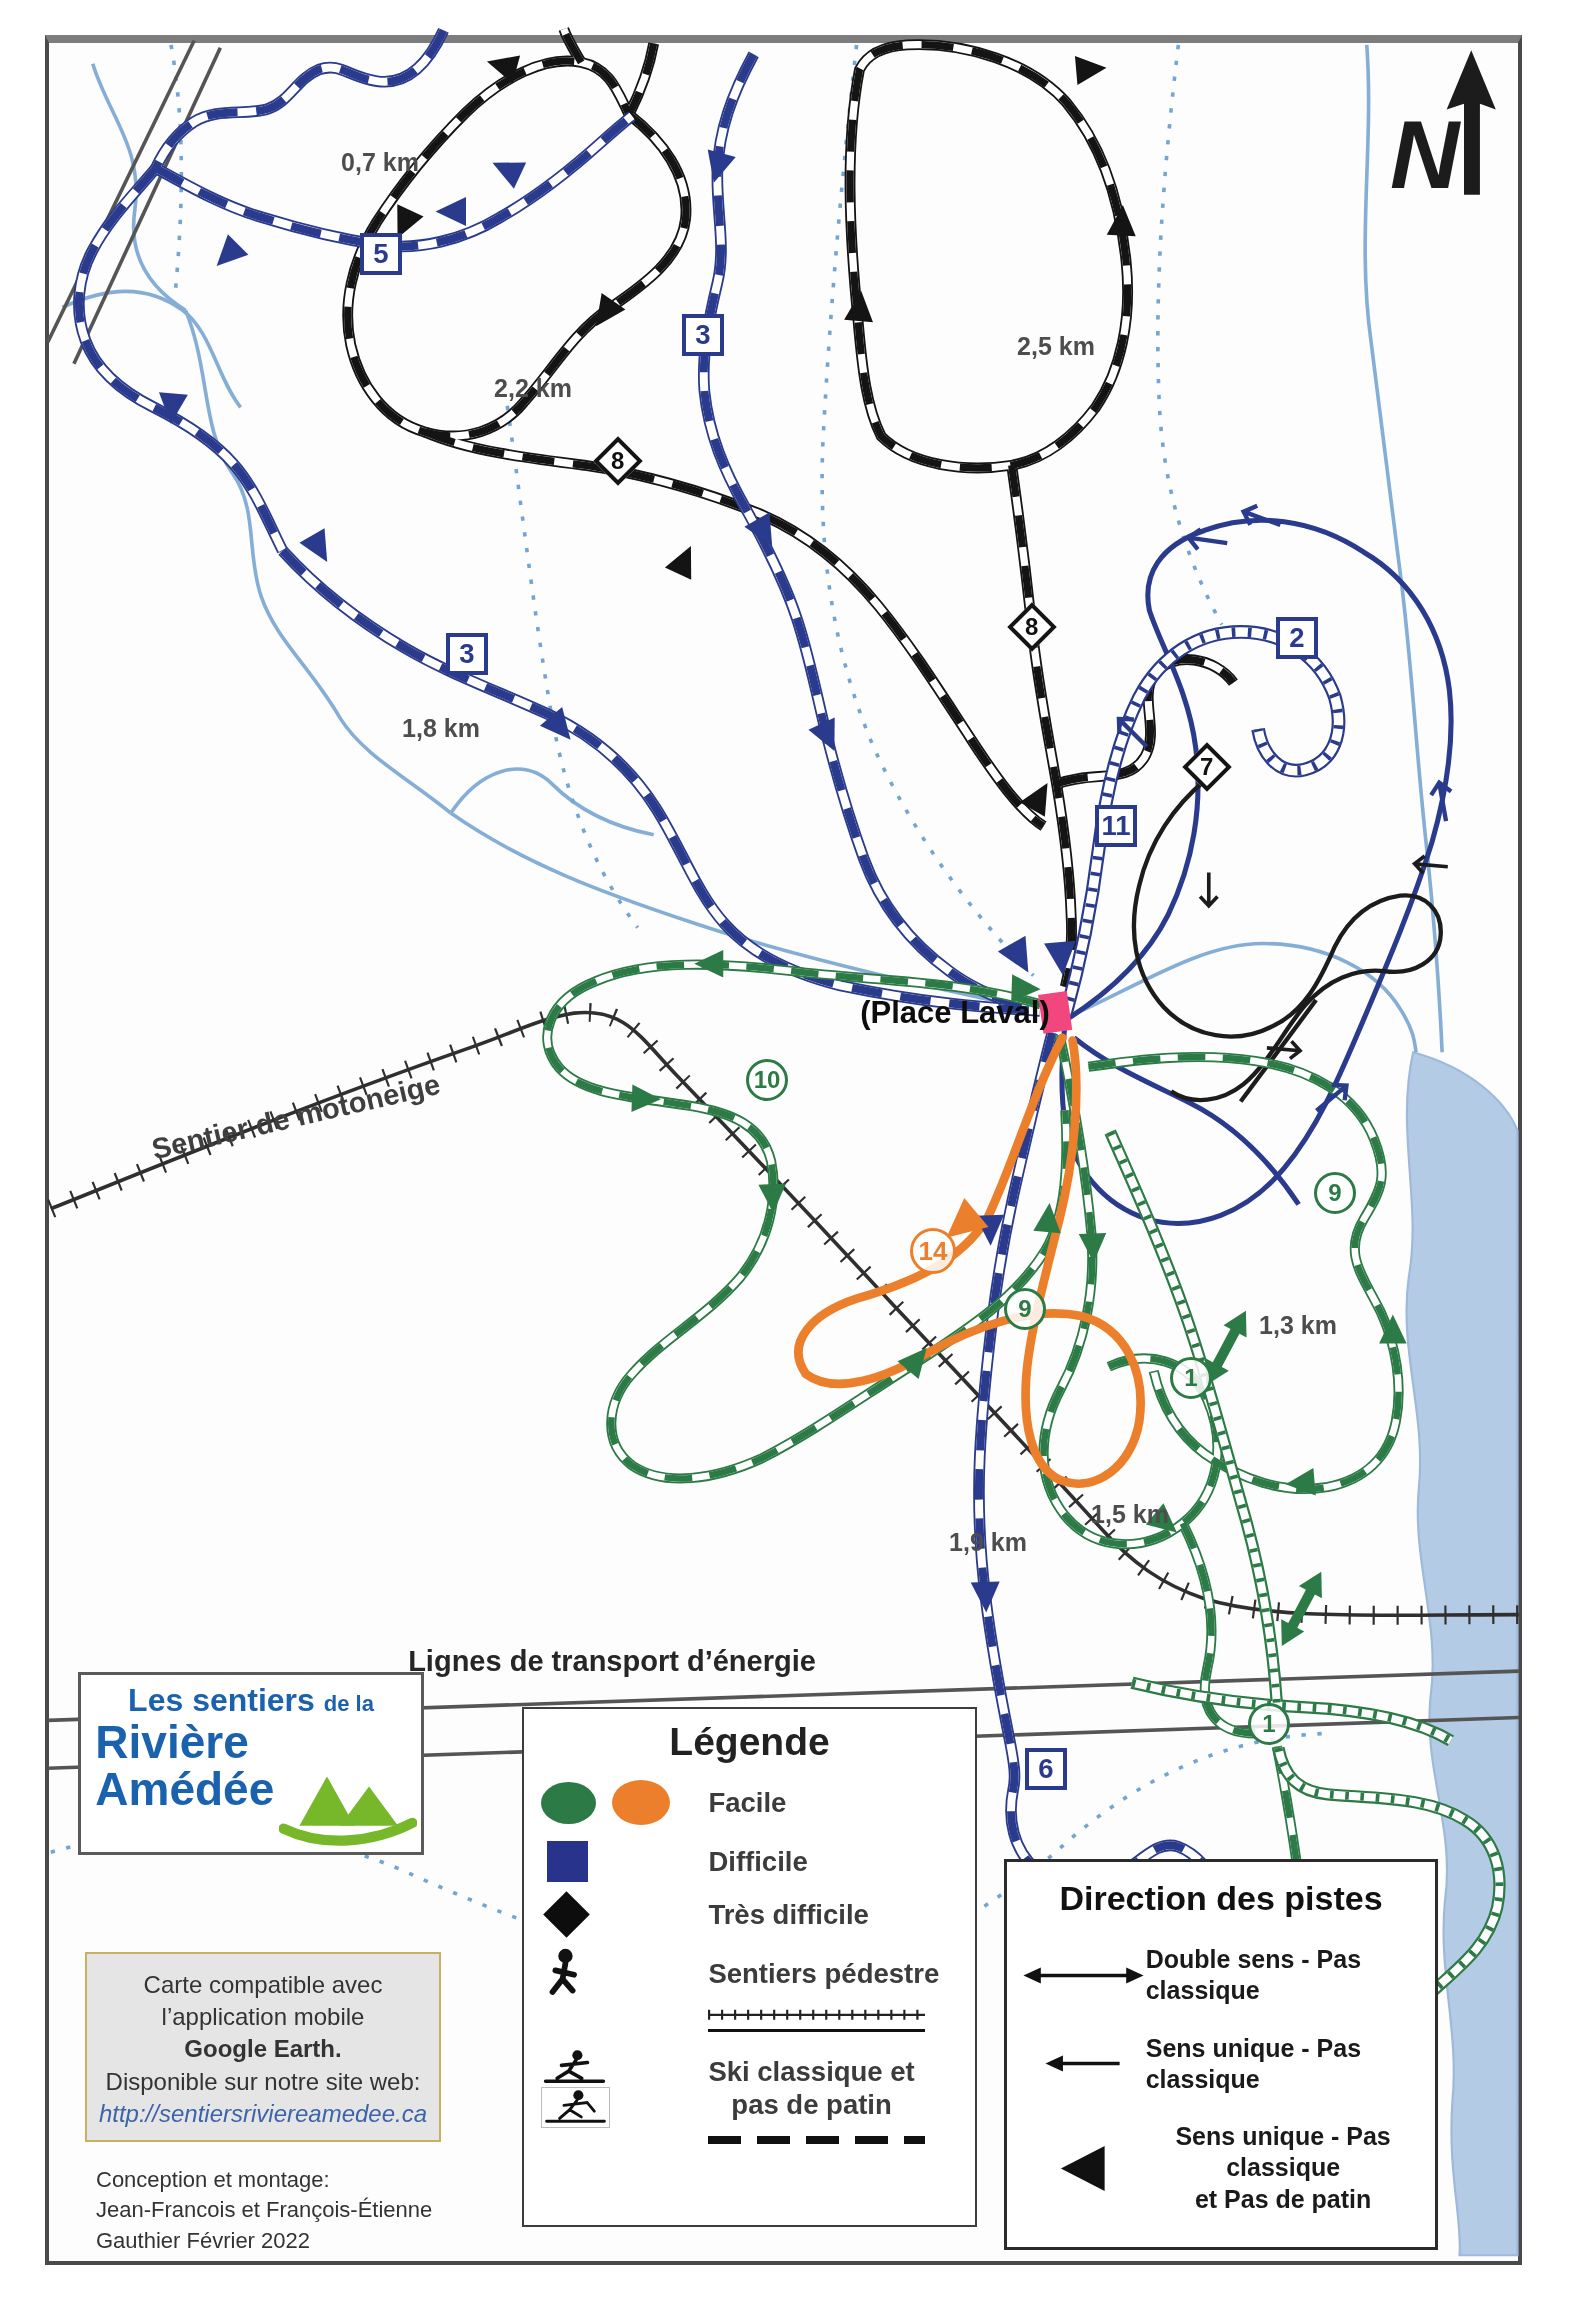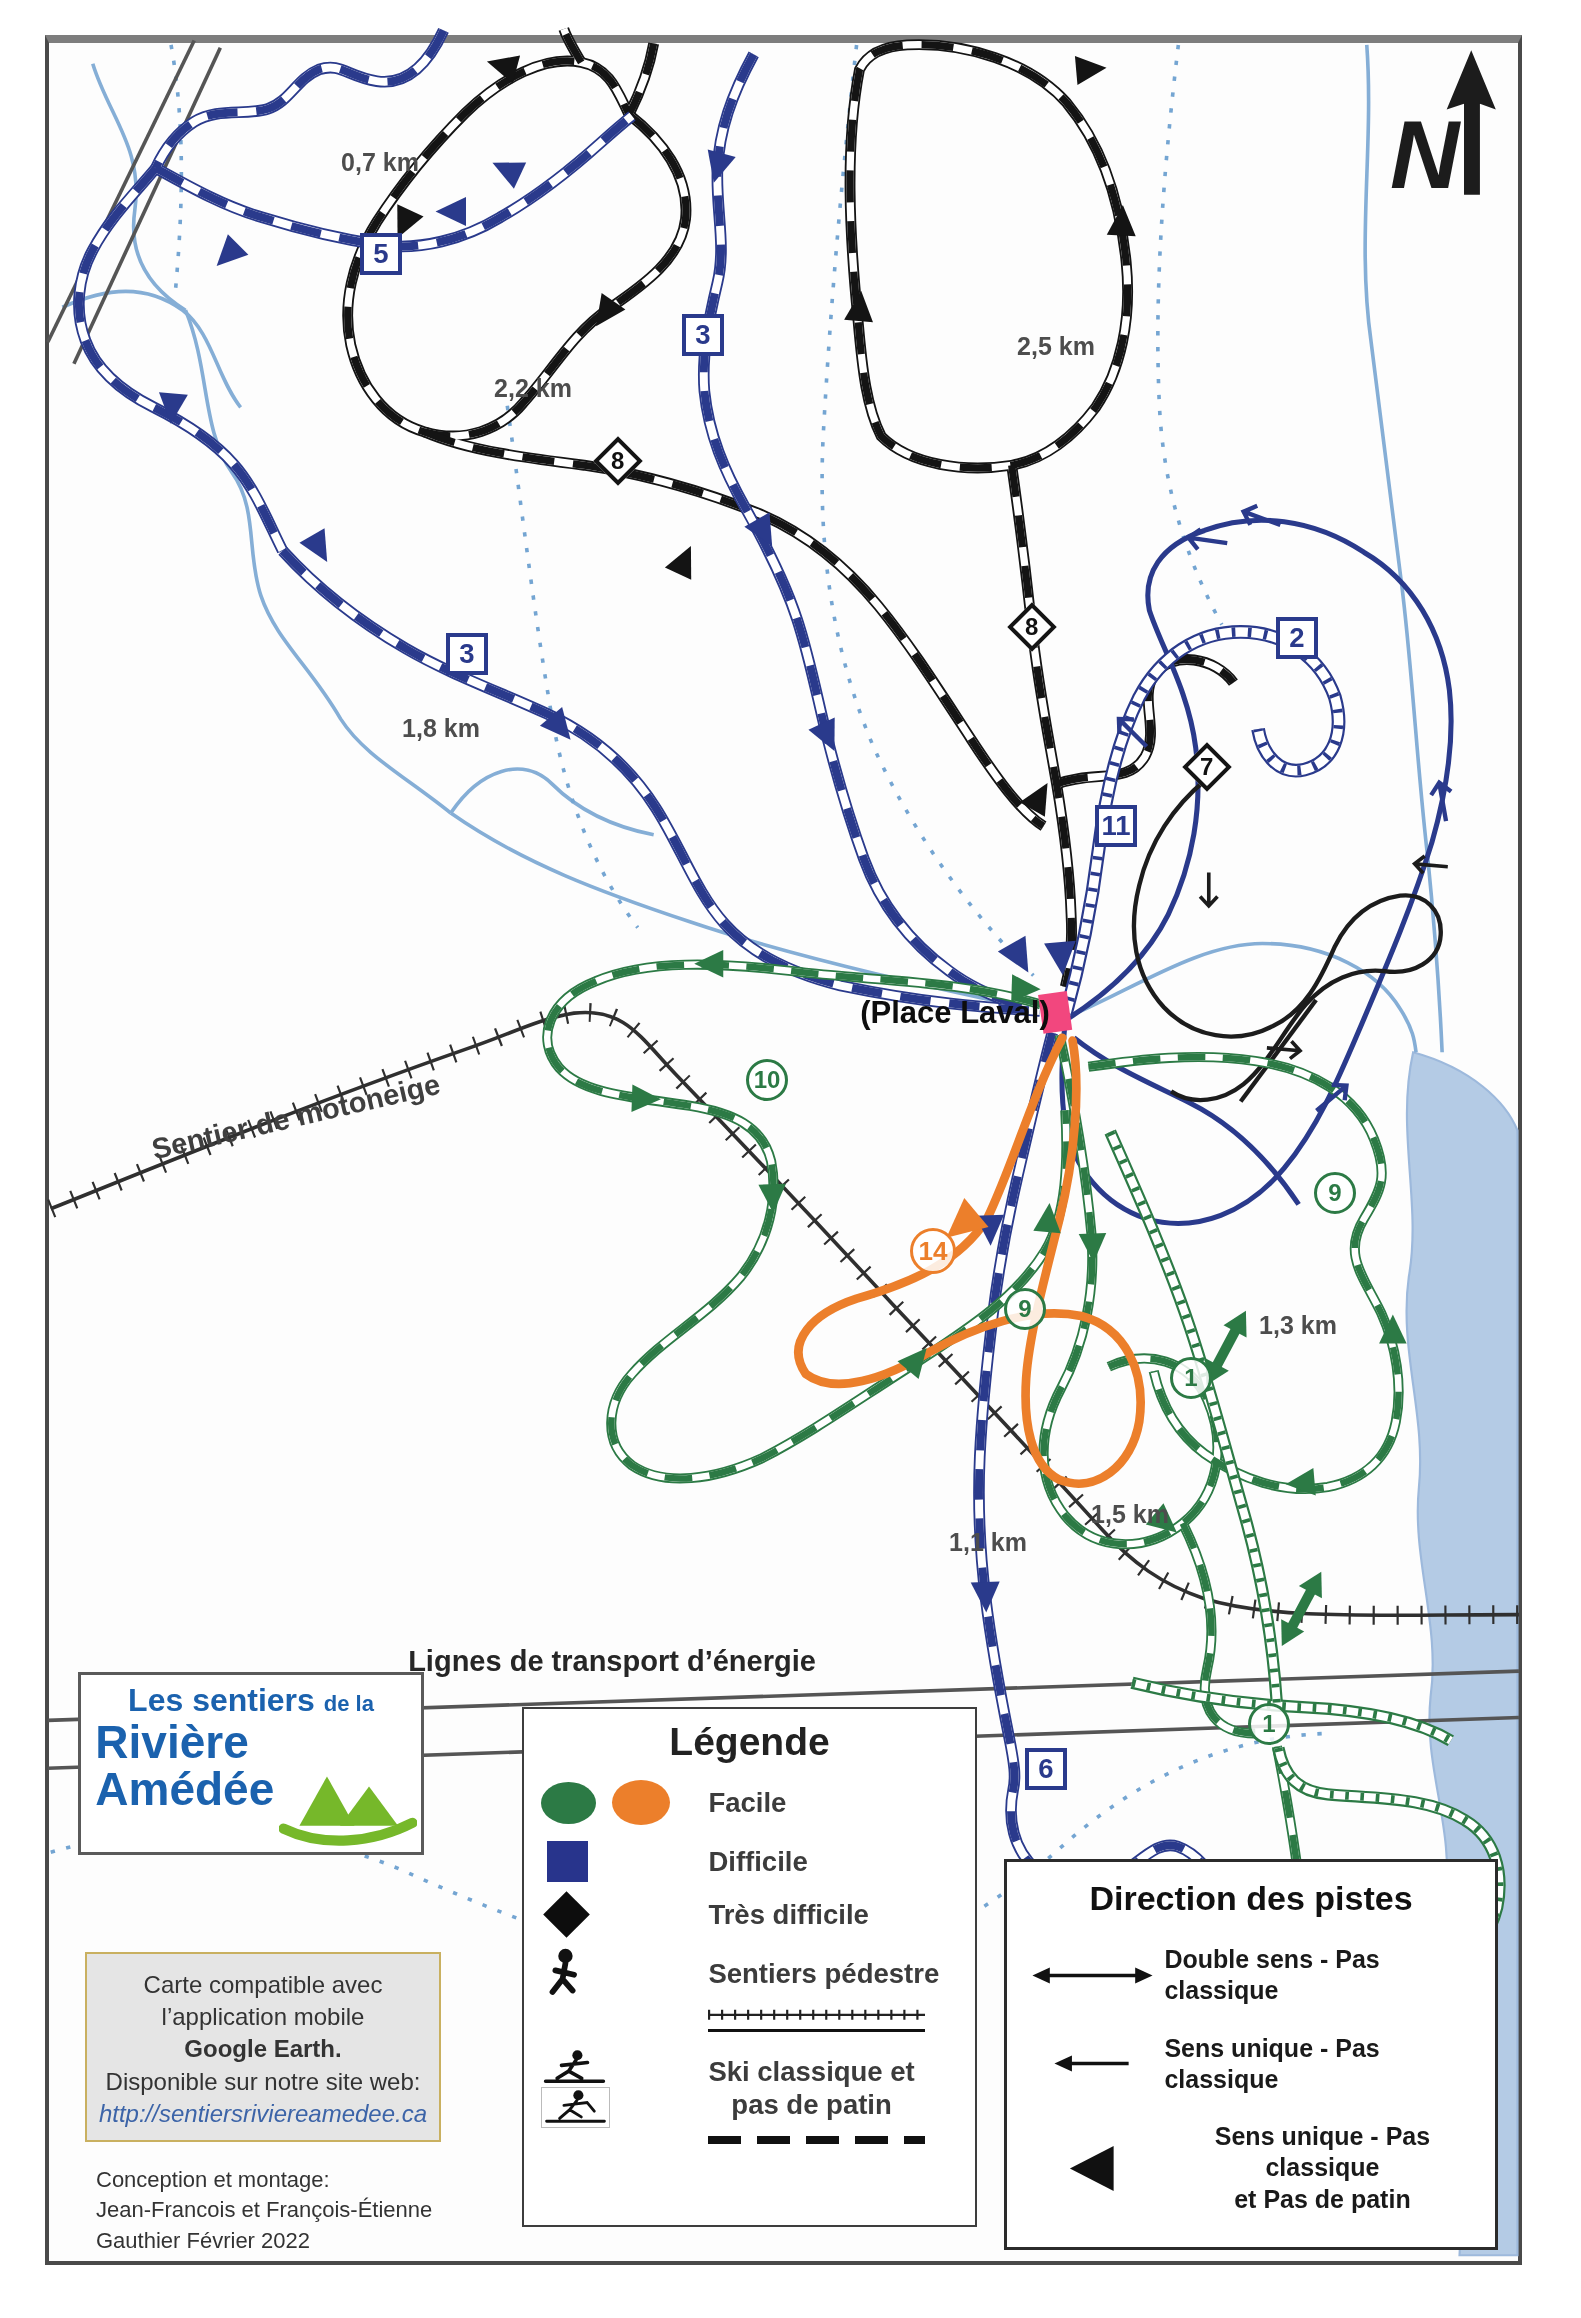--- a/index.html
+++ b/index.html
@@ -63,21 +63,21 @@
   .ell-orange{width:58px;height:45px;border-radius:50%;background:#ec7f2b;margin-left:16px;}
   .sq-blue{width:41px;height:41px;background:#28348c;margin-left:5.8px;}
   .dia-black{width:33px;height:33px;background:#0d0d0d;transform:rotate(45deg);margin-left:8.7px;}
   .lg-sample{margin:7.2px 0 0 167px;}
   .solid-line{width:217px;border-bottom:3.6px solid #111;}
   .dash-line{width:217px;height:8.7px;
      background:repeating-linear-gradient(90deg,#111 0 33px,#fff 33px 49px);}
   .lg-two{font-size:27.5px;color:#3c3c3c;font-weight:bold;text-align:center;line-height:1.2;}
 
   
-  .dir-box{position:absolute;left:1004px;top:1859px;width:494px;height:391px;background:#fff;
+  .dir-box{position:absolute;left:1004px;top:1859px;width:434px;height:391px;background:#fff;
            border:3.6px solid #2b2b2b;box-sizing:border-box;padding:10px 14.5px;}
   .dir-title{text-align:center;font-size:34px;font-weight:bold;color:#111;margin-top:7.2px;}
   .dir-row{display:flex;align-items:center;margin-top:26px;}
   .dir-icon{width:152px;display:flex;justify-content:center;align-items:center;}
   .dir-label{font-size:25px;font-weight:bold;color:#1a1a1a;line-height:1.25;}
 </style>
 </head>
 <body>
 
 <div class="page">
@@ -317,21 +317,21 @@
     </g>
   </svg>
 
   <div id="overlay">
       <div class="map-label km-label" style="left: 380px; top: 162px;">0,7 km</div>
       <div class="map-label km-label" style="left: 533px; top: 388px;">2,2 km</div>
       <div class="map-label km-label" style="left: 1056px; top: 346px;">2,5 km</div>
       <div class="map-label km-label" style="left: 441px; top: 728px;">1,8 km</div>
       <div class="map-label km-label" style="left: 1298px; top: 1325px;">1,3 km</div>
       <div class="map-label km-label" style="left: 1130px; top: 1514px;">1,5 km</div>
-      <div class="map-label km-label" style="left: 988px; top: 1542px;">1,1 km</div>
+      <div class="map-label km-label" style="left: 988px; top: 1542px;">1,9 km</div>
       <div class="map-label poi-label" style="left: 955px; top: 1013px;">(Place Laval)</div>
       <div class="map-label road-label" style="left: 296px; top: 1117px; transform: translate(-50%, -50%) rotate(-13deg);">Sentier de motoneige</div>
       <div class="map-label power-label" style="left: 612px; top: 1661px;">Lignes de transport d’énergie</div>
       <div class="marker m-square" style="left: 381px; top: 254px;">
         <span>5</span>
       </div>
       <div class="marker m-square" style="left: 703px; top: 335px;">
         <span>3</span>
       </div>
       <div class="marker m-square" style="left: 467px; top: 654px;">

